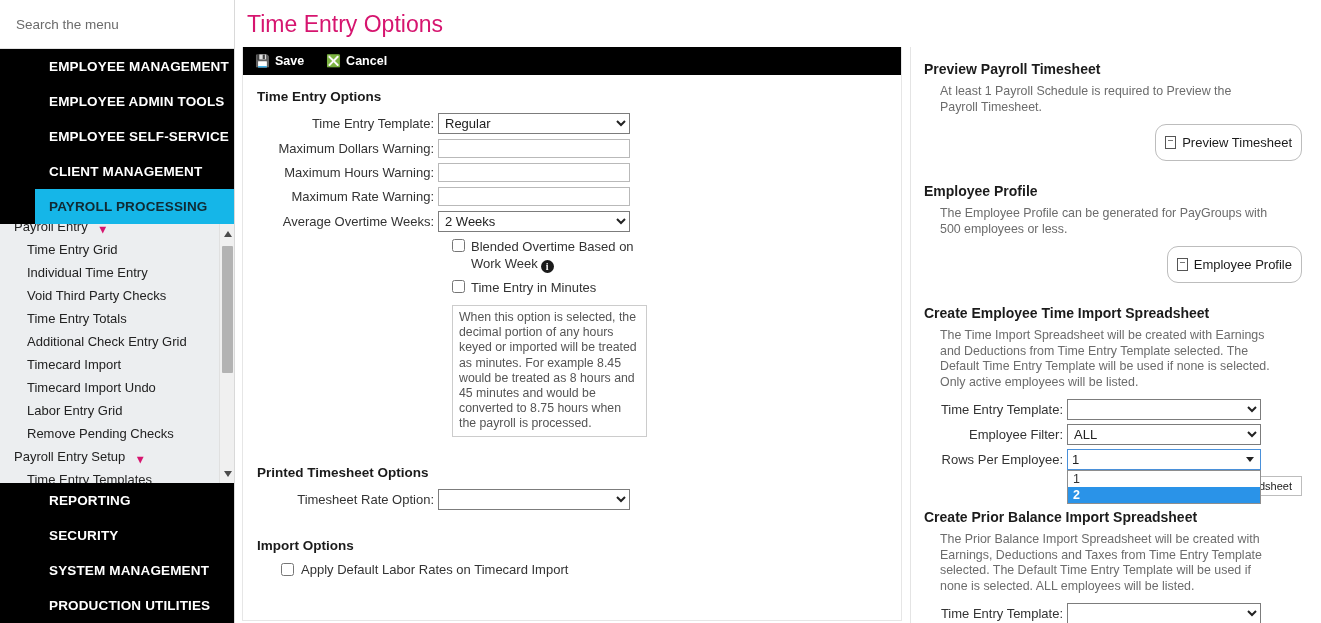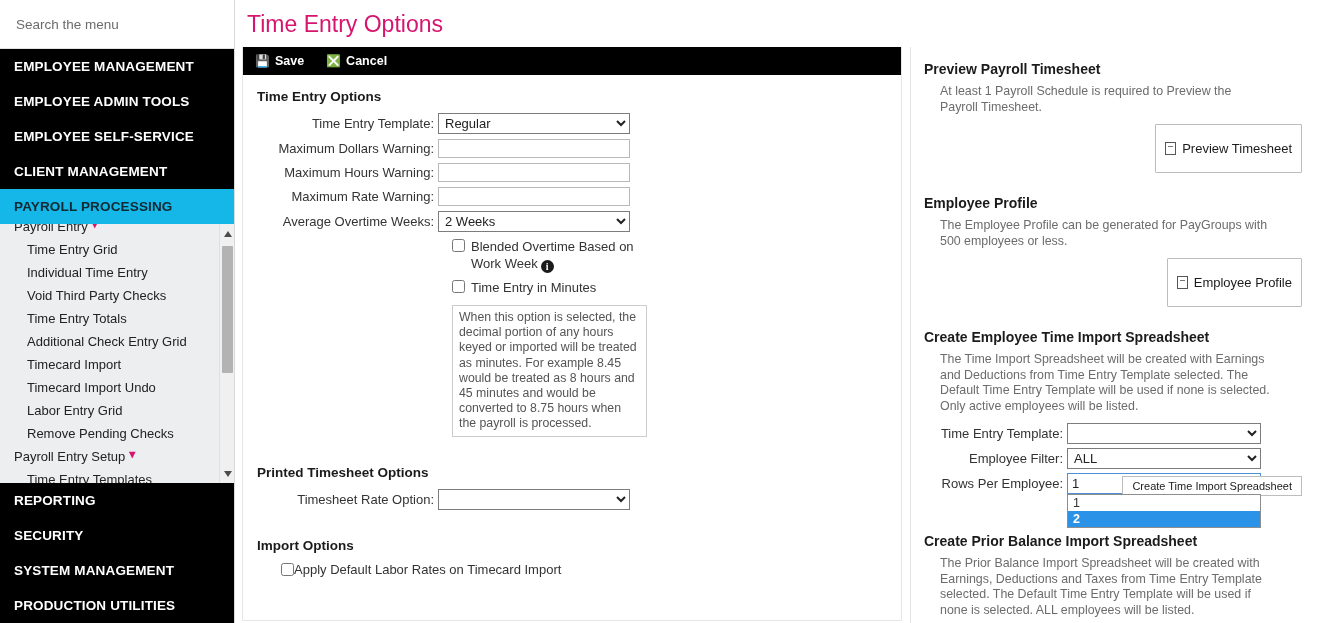--- a/index.html
+++ b/index.html
@@ -40,20 +40,21 @@
   .nav-top { background: #000; }
   .nav-group {
     padding: 8px 0 8px 14px;
     color: #ffffff;
     font-weight: bold;
     font-size: 13.5px;
     letter-spacing: .15px;
     line-height: 19px;
     cursor: pointer;
     text-transform: uppercase;
+    margin-left: 35px;
   }
   .nav-group.active {
     background: #15b6e8;
     color: #102a33;
   }
 
   .submenu {
     background: #eceef0;
     flex: 1 1 auto;
     position: relative;
@@ -62,21 +63,21 @@
   }
   .submenu-inner {
     position: absolute;
     top: -9px; left: 0; right: 0;
   }
   .sub-parent {
     padding: 3px 0 3px 14px;
     font-size: 13px;
     color: #222;
     cursor: pointer;
-    display: flex; align-items: flex-start; gap: 4px;
+    display: flex; align-items: flex-end; gap: 12px;
     line-height: 17px;
   }
   .chev {
     color: #d6156f; font-size: 12px; font-weight: bold; line-height: 1;
     display: inline-block;
   }
   .sub-item {
     padding: 3.5px 0 3.5px 27px;
     font-size: 13px;
     color: #222;
@@ -191,21 +192,21 @@
     margin: 9px 0 7px 195px; width: 195px;
     border: 1px solid #cccccc; background: #fff;
     padding: 4px 6px; font-size: 12.3px; color: #555;
     line-height: 15.2px;
   }
   .section-h2 {
     font-weight: bold; font-size: 13.5px; color: #1b1b1b;
     margin: 28px 0 9px 0;
   }
   .importrow {
-    display: flex; align-items: center; 
+    display: flex; align-items: center; gap: 7px;
     margin: 4px 0 0 24px; font-size: 13px; color: #333;
   }
   .importrow input[type=checkbox] { width: 13px; height: 13px; margin: 0; }
 
   
   .right-panel {
     width: 406px; flex: 0 0 406px;
     margin-left: 8px;
     border-left: 1px solid #e4e4e4;
     padding: 14px 14px 0 13px;
@@ -217,24 +218,24 @@
     margin: 0 0 7px 0;
   }
   .rp-h.spaced { margin-top: 22px; }
   .rp-p {
     color: #6c6c6c; font-size: 12.4px; line-height: 15.5px;
     margin: 0 0 9px 16px; max-width: 330px;
   }
   .rp-btnrow { display: flex; justify-content: flex-end; }
   .rp-btn {
     border: 1px solid #bdbdbd; background: #fff;
-    padding: 16px 9px; font-size: 13px; color: #1b1b1b;
+    padding: 10px 9px; font-size: 13px; color: #1b1b1b;
     display: inline-flex; align-items: center; gap: 6px;
     cursor: pointer; font-family: "Liberation Sans", sans-serif;
-    border-radius: 1px;
+    border-radius: 11px;
   }
   .doc-icon {
     display: inline-block; width: 11px; height: 13px;
     border: 1px solid #555; position: relative; background: #fff;
   }
   .doc-icon:before {
     content: ""; position: absolute; left: 2px; right: 2px; top: 3px;
     border-top: 1px solid #777;
     box-shadow: 0 3px 0 -0.5px #777, 0 6px 0 -0.5px #777;
   }

